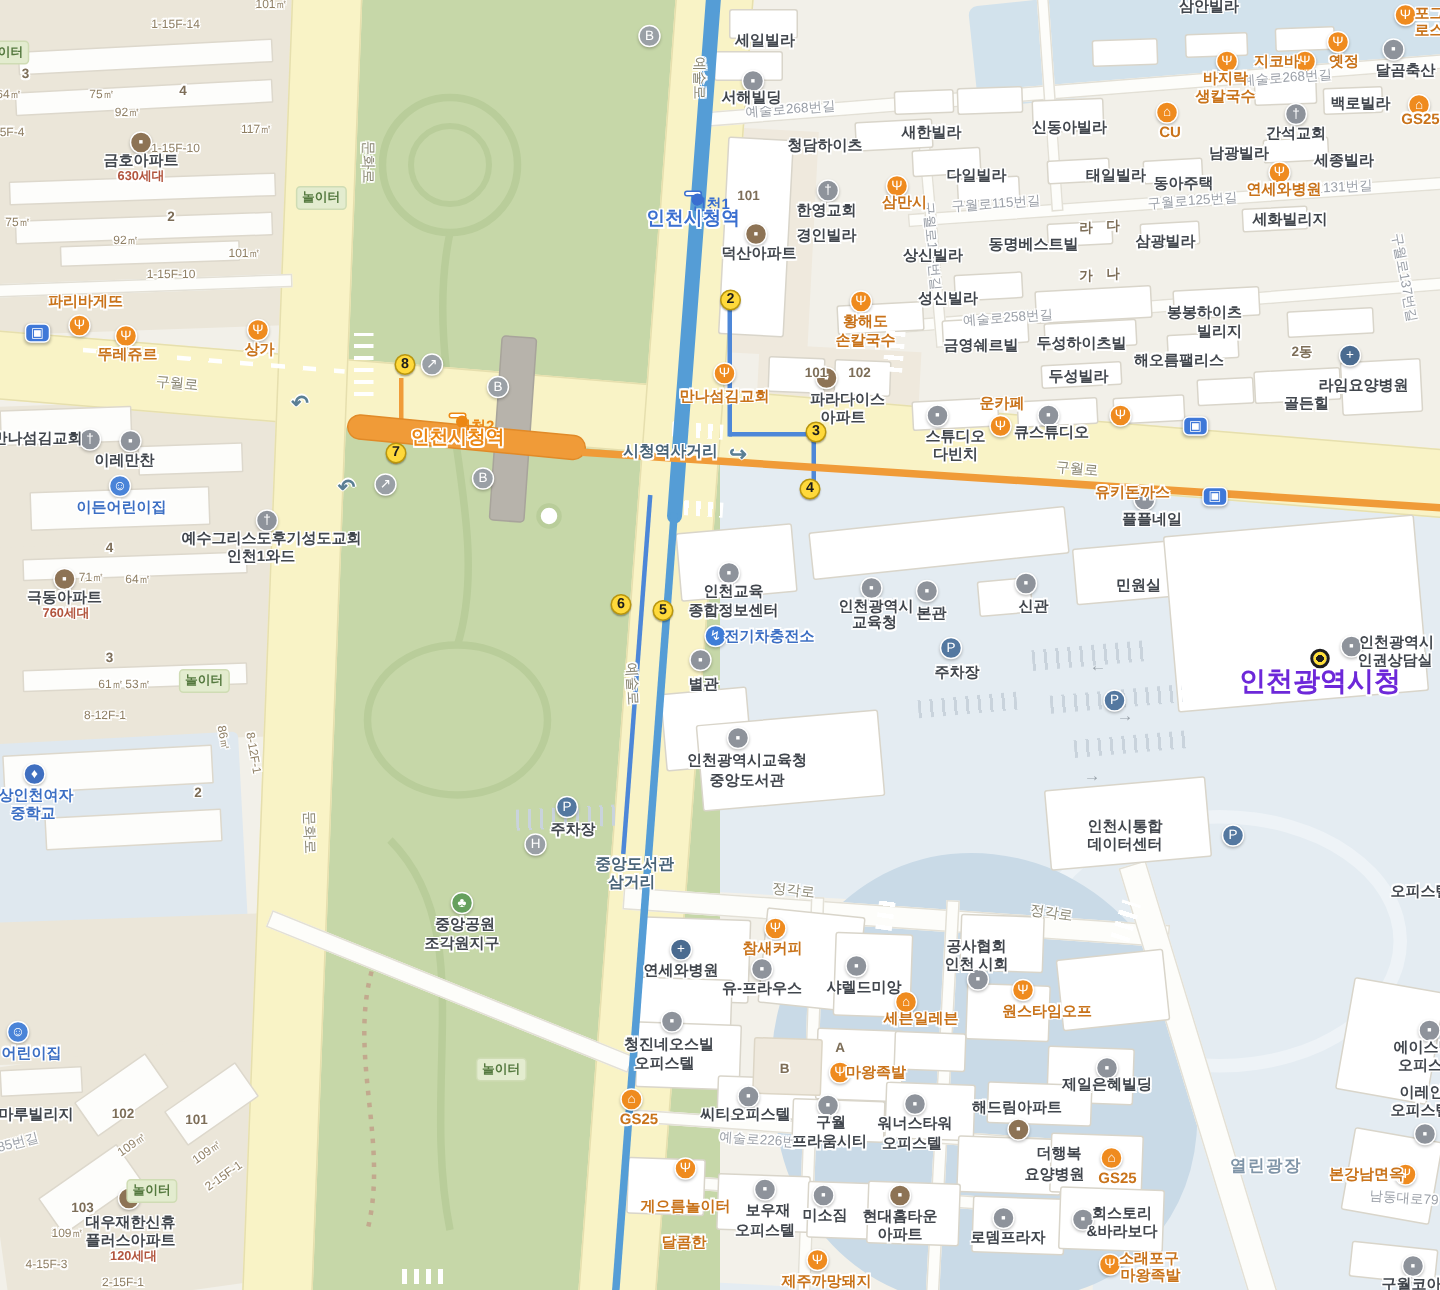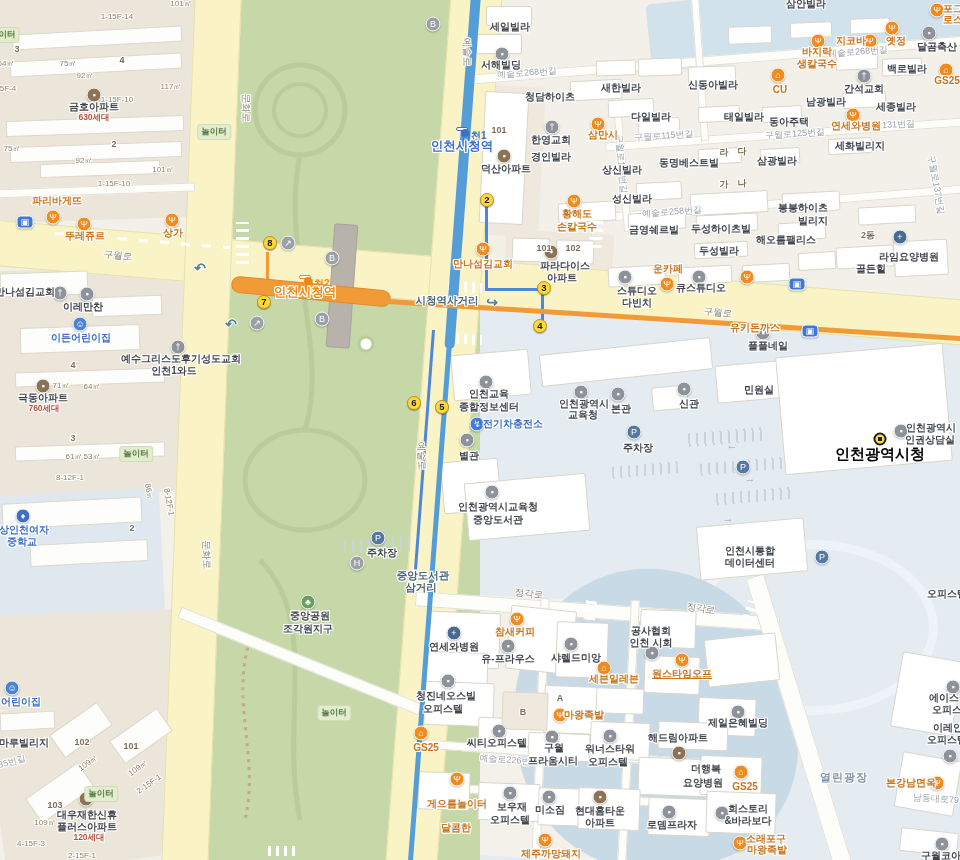--- a/index.html
+++ b/index.html
@@ -31,21 +31,21 @@
   .place{font-size:10px;font-weight:bold;color:#41464d;}
   .food{font-size:10px;font-weight:bold;color:#c9731a;}
   .blue{font-size:10px;font-weight:bold;color:#3c6fc4;}
   .roadl{font-size:9px;color:#9ba0a8;}
   .roady{font-size:9.5px;color:#8a8673;}
   .measure{font-size:8px;color:#8f7f64;}
   .num{font-size:9px;font-weight:bold;color:#7d6e58;}
   .unit{font-size:8.5px;font-weight:bold;color:#b2553e;}
   .inter{font-size:10.5px;font-weight:bold;color:#4a6478;}
   .plazal{font-size:11px;font-weight:bold;color:#8095a8;letter-spacing:1px;}
-  .big{font-size:15px;font-weight:bold;color:#000000;}
+  .big{font-size:18px;font-weight:bold;color:#6d28d9;}
   .chip{font-size:8.5px;font-weight:bold;color:#55793f;background:#e3eccf;border:1px solid #cfdcb4;
     border-radius:3px;padding:1px 3px;text-shadow:none;}
   .st1{font-size:12.5px;font-weight:bold;color:#3a6fd0;}
   .st2{font-size:12.5px;font-weight:bold;color:#ec8713;}
   
   .ic{width:15px;height:15px;border-radius:50%;transform:translate(-50%,-50%);color:#fff;
     font-size:9px;line-height:13px;text-align:center;border:1.5px solid #fff;
     box-shadow:0 1px 2px rgba(0,0,0,.25);z-index:25;}
   .k-food{background:#ef8b1f;}
   .k-store{background:#ef8b1f;}
@@ -419,21 +419,21 @@
     <div class="lbl plazal" style="left: 844px; top: 777px;">열린광장</div>
     <div class="lbl food" style="left: 515px; top: 632px;">참새커피</div>
     <div class="lbl place" style="left: 508px; top: 659px;">유-프라우스</div>
     <div class="lbl place" style="left: 576px; top: 658px;">샤렐드미앙</div>
     <div class="lbl place" style="left: 454px; top: 647px;">연세와병원</div>
     <div class="lbl place" style="left: 446px; top: 696px;">청진네오스빌</div>
     <div class="lbl place" style="left: 443px; top: 709px;">오피스텔</div>
     <div class="lbl place" style="left: 651px; top: 631px;">공사협회</div>
     <div class="lbl place" style="left: 651px; top: 643px;">인천 시회</div>
     <div class="lbl food" style="left: 614px; top: 679px;">세븐일레븐</div>
-    <div class="lbl food" style="left: 682px; top: 674px; text-decoration: underline;">원스타임오프</div>
+    <div class="lbl food" style="left: 698px; top: 674px;">원스타임오프</div>
     <div class="lbl food" style="left: 584px; top: 715px;">마왕족발</div>
     <div class="lbl num" style="left: 560px; top: 698px;">A</div>
     <div class="lbl num" style="left: 523px; top: 712px;">B</div>
     <div class="lbl place" style="left: 497px; top: 743px;">씨티오피스텔</div>
     <div class="lbl place" style="left: 554px; top: 748px;">구월</div>
     <div class="lbl place" style="left: 553px; top: 761px;">프라움시티</div>
     <div class="lbl place" style="left: 610px; top: 749px;">워너스타워</div>
     <div class="lbl place" style="left: 608px; top: 762px;">오피스텔</div>
     <div class="lbl place" style="left: 678px; top: 738px;">해드림아파트</div>
     <div class="lbl place" style="left: 738px; top: 723px;">제일은혜빌딩</div>

